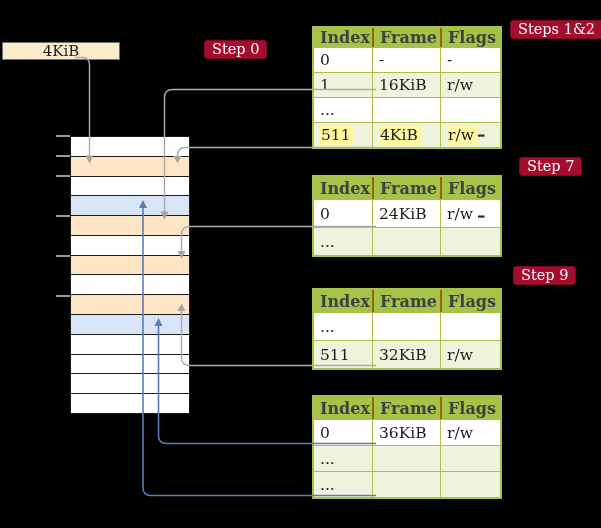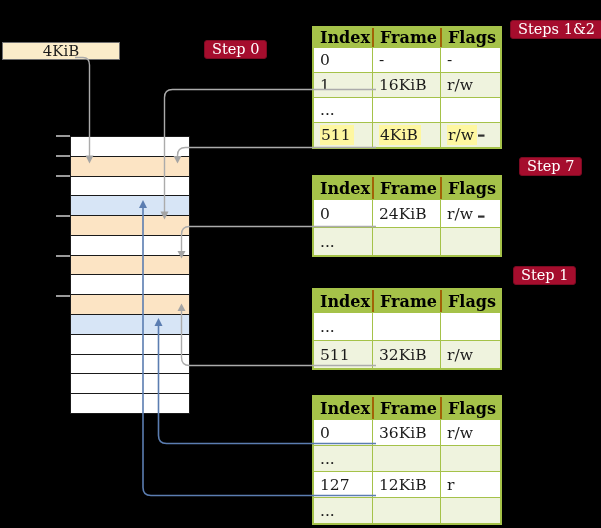--- a/index.html
+++ b/index.html
@@ -31,21 +31,21 @@
   .mrow.page-table{background:var(--c-frame_table,#FCE4C4);}
   .mrow.mapped-page{background:var(--c-mapped_page,#D7E5F6);}
   .tick{position:absolute;left:56px;width:14px;height:2px;background:#9a9a9a;}
   
   .ptable{position:absolute;left:312px;width:172px;}
   .ptable table{
     border-collapse:separate;border-spacing:0;width:172px;table-layout:fixed;
     border:2px solid var(--c-table_header,#A5C249);background:#fff;
   }
   .ptable th{
-    background:var(--c-table_header,#A5C249);color:#000000;font-size:16px;font-weight:bold;
+    background:var(--c-table_header,#A5C249);color:#404040;font-size:16px;font-weight:bold;
     text-align:left;padding:0 0 0 6px;height:19px;
   }
   .ptable th + th{border-left:2px solid #a16207;}
   .ptable td{
     font-size:15.5px;color:#1b1b1b;padding:0 0 0 6px;height:24px;
     border-top:1px solid var(--c-table_header,#A5C249);background:transparent;
     overflow:hidden;white-space:nowrap;
   }
   .ptable td + td{border-left:1px solid var(--c-table_header,#A5C249);}
   .ptable tr.shade td{background:var(--c-row_shade,#EFF3DE);}
@@ -62,21 +62,21 @@
 
 <div class="stage">
 
   <div class="frame-box">
     <span>4KiB</span>
   </div>
 
   <div class="badge" style="left:204px;top:40px">Step 0</div>
   <div class="badge" style="left:510px;top:20px">Steps 1&amp;2</div>
   <div class="badge" style="left:519px;top:157px">Step 7</div>
-  <div class="badge" style="left:513px;top:266px">Step 1</div>
+  <div class="badge" style="left:513px;top:266px">Step 9</div>
 
   <div id="ticks">
       <div class="tick" style="top: 135px;"></div>
       <div class="tick" style="top: 155px;"></div>
       <div class="tick" style="top: 175px;"></div>
       <div class="tick" style="top: 215px;"></div>
       <div class="tick" style="top: 255px;"></div>
       <div class="tick" style="top: 295px;"></div>
     </div>
   <div class="memcol" id="memcol">
@@ -188,25 +188,20 @@
           <tr>
             <td><span>0</span></td>
             <td><span>36KiB</span></td>
             <td><span>r/w</span></td>
           </tr>
           <tr class="shade">
             <td><span>...</span></td>
             <td></td>
             <td></td>
           </tr>
-          <tr>
-            <td><span>127</span></td>
-            <td><span>12KiB</span></td>
-            <td><span>r</span></td>
-          </tr>
           <tr class="shade">
             <td><span>...</span></td>
             <td></td>
             <td></td>
           </tr>
         </tbody>
       </table>
     </div>
 
   <svg class="overlay" width="601" height="528" viewBox="0 0 601 528">

